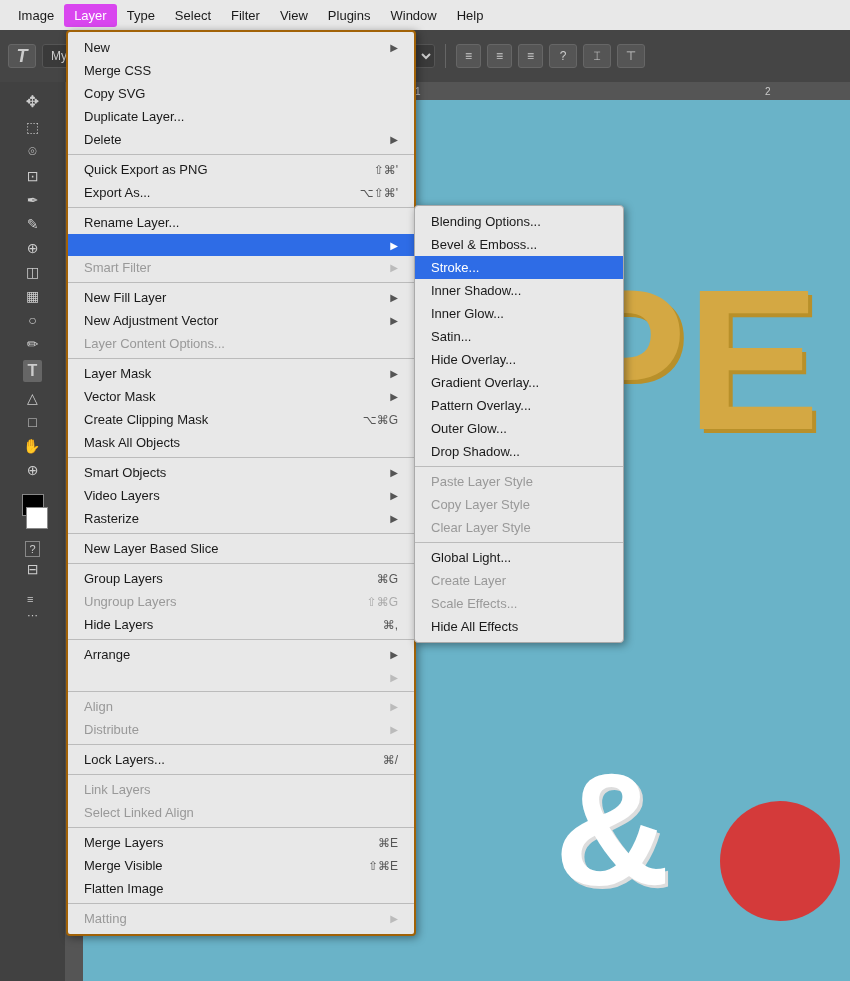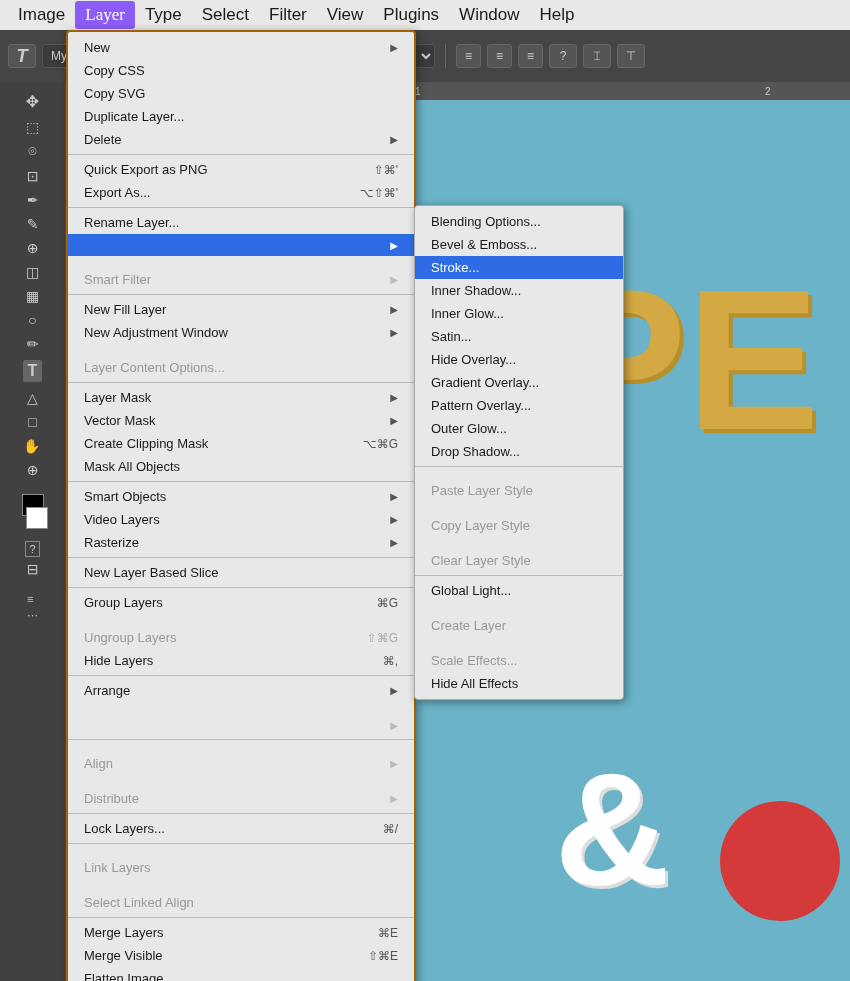--- a/index.html
+++ b/index.html
@@ -22,26 +22,25 @@
       display: flex;
       align-items: center;
       padding: 0 8px;
       z-index: 100;
     }
     .menu-item {
       padding: 4px 10px;
       cursor: pointer;
       border-radius: 3px;
       color: #1a1a1a;
-      font-size: 17px;
+      font-size: 13px;
     }
     .menu-item.active {
-      background: #8b5cf6;
+      background: #d946ef;
       color: white;
-      font-family: Liberation Serif, serif;
     }
 
     
     .toolbar {
       position: absolute;
       top: 30px; left: 0; right: 0;
       height: 52px;
       background: #454545;
       display: flex;
       align-items: center;
@@ -141,21 +140,20 @@
       color: #1a1a1a;
       font-size: 13px;
     }
     .menu-row.highlighted {
       background: #2e6ce6;
       color: white;
     }
     .menu-row.disabled {
       color: #999;
       cursor: default;
-      margin-top: 12px;
     }
     .menu-row .shortcut {
       margin-left: auto;
       padding-left: 20px;
       color: #555;
       font-size: 12px;
     }
     .menu-row .arrow {
       margin-left: auto;
       font-size: 10px;
@@ -253,21 +251,21 @@
   <div style="position:absolute; bottom:60px; right:10px; width:120px; height:120px; border-radius:50%; background:#d43a3a;"></div>
 </div>
 
 <div class="dropdown-layer">
 
   <div class="menu-row">
     <span class="label">New</span>
     <span class="arrow">▶</span>
   </div>
   <div class="menu-row">
-    <span class="label">Copy CSS</span>
+    <span class="label">Merge CSS</span>
   </div>
   <div class="menu-row">
     <span class="label">Copy SVG</span>
   </div>
   <div class="menu-row">
     <span class="label">Duplicate Layer...</span>
   </div>
   <div class="menu-row">
     <span class="label">Delete</span>
     <span class="arrow">▶</span>
@@ -291,21 +289,21 @@
   <div class="menu-row disabled">
     <span class="label">Smart Filter</span>
     <span class="arrow" style="color:#bbb;">▶</span>
   </div>
   <div class="menu-separator"></div>
   <div class="menu-row">
     <span class="label">New Fill Layer</span>
     <span class="arrow">▶</span>
   </div>
   <div class="menu-row">
-    <span class="label">New Adjustment Window</span>
+    <span class="label">New Adjustment Vector</span>
     <span class="arrow">▶</span>
   </div>
   <div class="menu-row disabled">
     <span class="label">Layer Content Options...</span>
   </div>
   <div class="menu-separator"></div>
   <div class="menu-row">
     <span class="label">Layer Mask</span>
     <span class="arrow">▶</span>
   </div>

